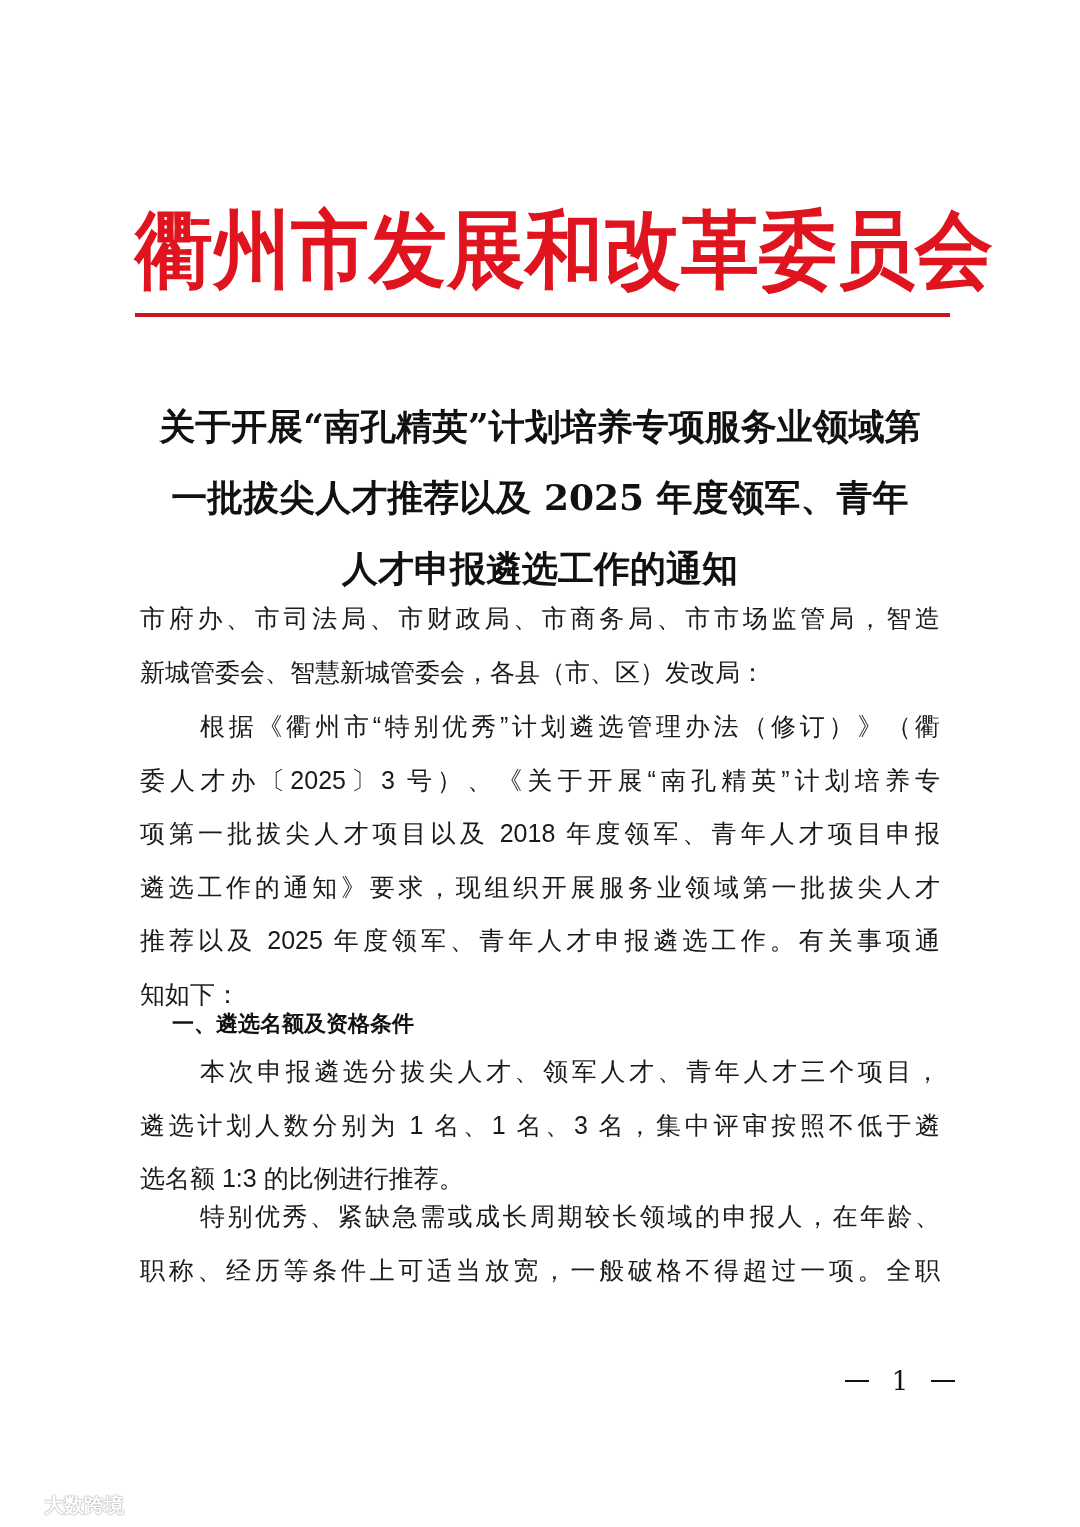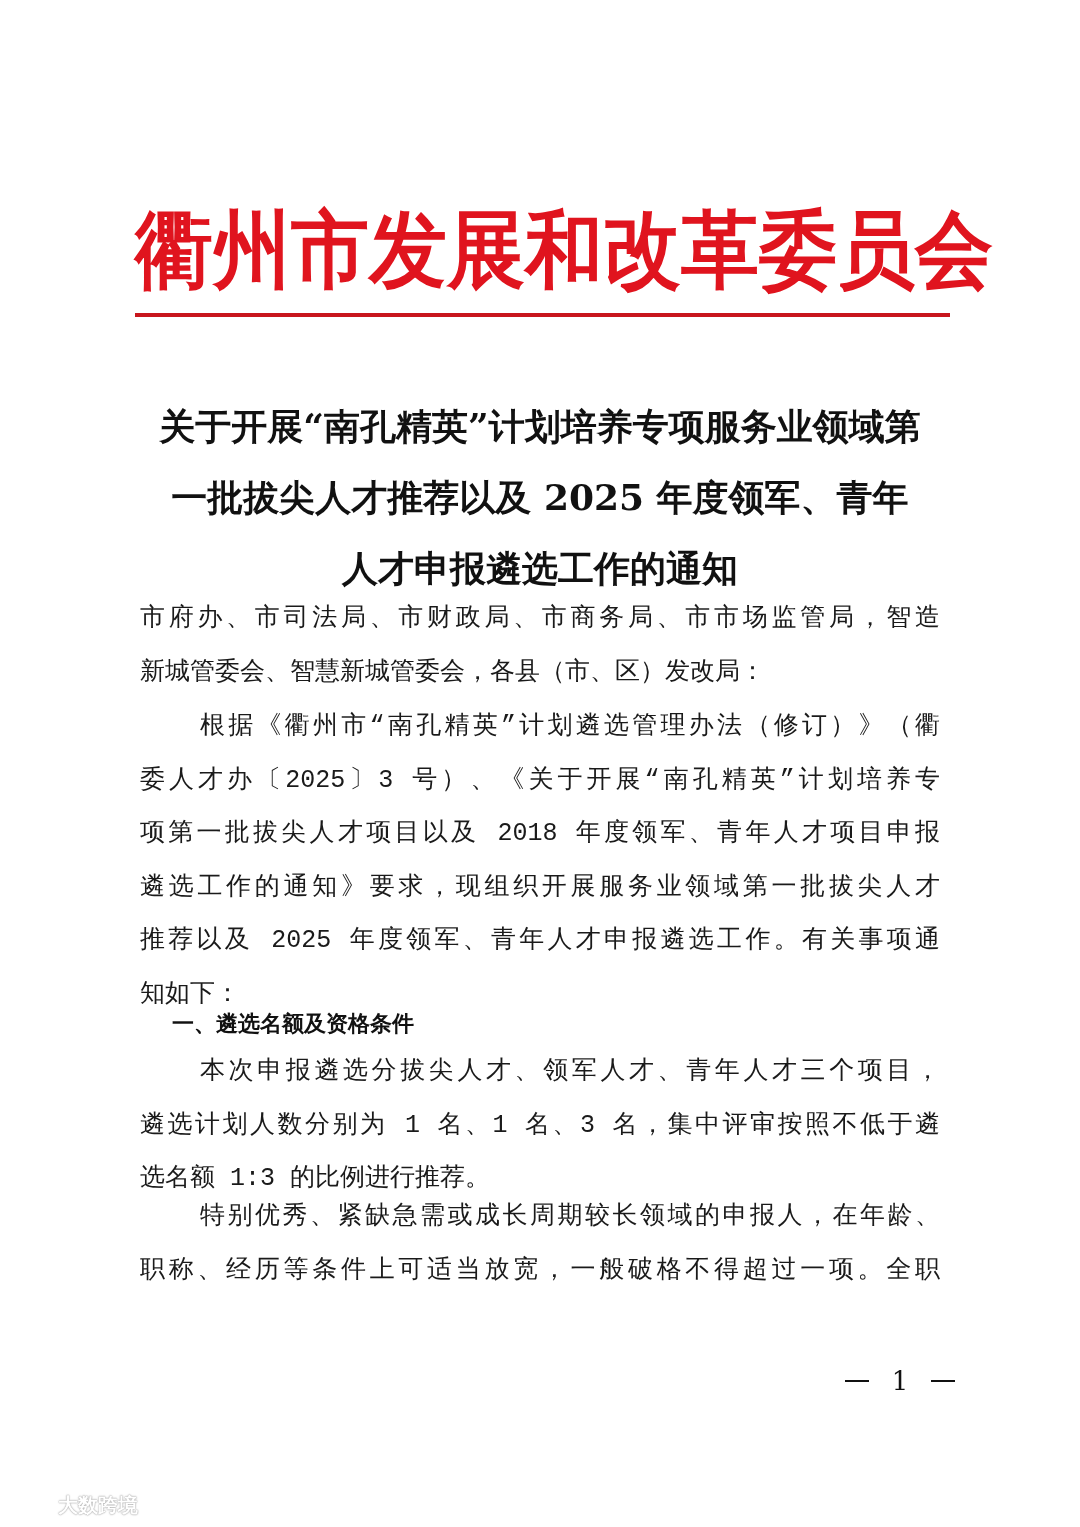--- a/index.html
+++ b/index.html
@@ -56,21 +56,21 @@
       font-weight: bold;
       font-size: 36px;
       line-height: 55px;
       color: #111111;
     }
     .doc-title div { white-space: nowrap; margin-top: 16px; }
     .body-text {
       position: absolute;
       left: 140px;
       width: 800px;
-      font-family: Liberation Mono, monospace;
+      font-family: Liberation Sans, sans-serif;
       font-size: 25px;
       line-height: 53.5px;
       color: #1a1a1a;
       text-align: justify;
       text-align-last: justify;
     }
     .body-text .line { white-space: nowrap; height: 53.5px; }
     .body-text .line.last { text-align-last: left; }
     .addressee { top: 592px; }
     .para1 { top: 700px; }
@@ -105,21 +105,21 @@
       width: 24px;
       height: 2px;
       background: #111111;
     }
     .watermark {
       position: absolute;
       left: 8px;
       top: 1492px;
       display: flex;
       align-items: center;
-      gap: 14px;
+      gap: 0;
       color: #ffffff;
       font-family: "DejaVu Sans", "Liberation Sans", sans-serif;
       font-size: 20px;
       font-weight: bold;
       text-shadow: 0 0 2px #9a9a9a, 0 0 1px #7a7a7a;
       opacity: 0.85;
     }
     .watermark .logo {
       width: 36px;
       height: 22px;
@@ -151,21 +151,21 @@
     <div>一批拔尖人才推荐以及 2025 年度领军、青年</div>
     <div>人才申报遴选工作的通知</div>
   </div>
 
   <div class="body-text addressee">
     <div class="line">市府办、市司法局、市财政局、市商务局、市市场监管局，智造</div>
     <div class="line last">新城管委会、智慧新城管委会，各县（市、区）发改局：</div>
   </div>
 
   <div class="body-text para1">
-    <div class="line indent">根据《衢州市“南孔精英”计划遴选管理办法（修订）》（衢</div>
+    <div class="line indent">根据《衢州市“特别优秀”计划遴选管理办法（修订）》（衢</div>
     <div class="line">委人才办〔2025〕3 号）、《关于开展“南孔精英”计划培养专</div>
     <div class="line">项第一批拔尖人才项目以及 2018 年度领军、青年人才项目申报</div>
     <div class="line">遴选工作的通知》要求，现组织开展服务业领域第一批拔尖人才</div>
     <div class="line">推荐以及 2025 年度领军、青年人才申报遴选工作。有关事项通</div>
     <div class="line last">知如下：</div>
   </div>
 
   <div class="section-head">一、遴选名额及资格条件</div>
 
   <div class="body-text para2">

